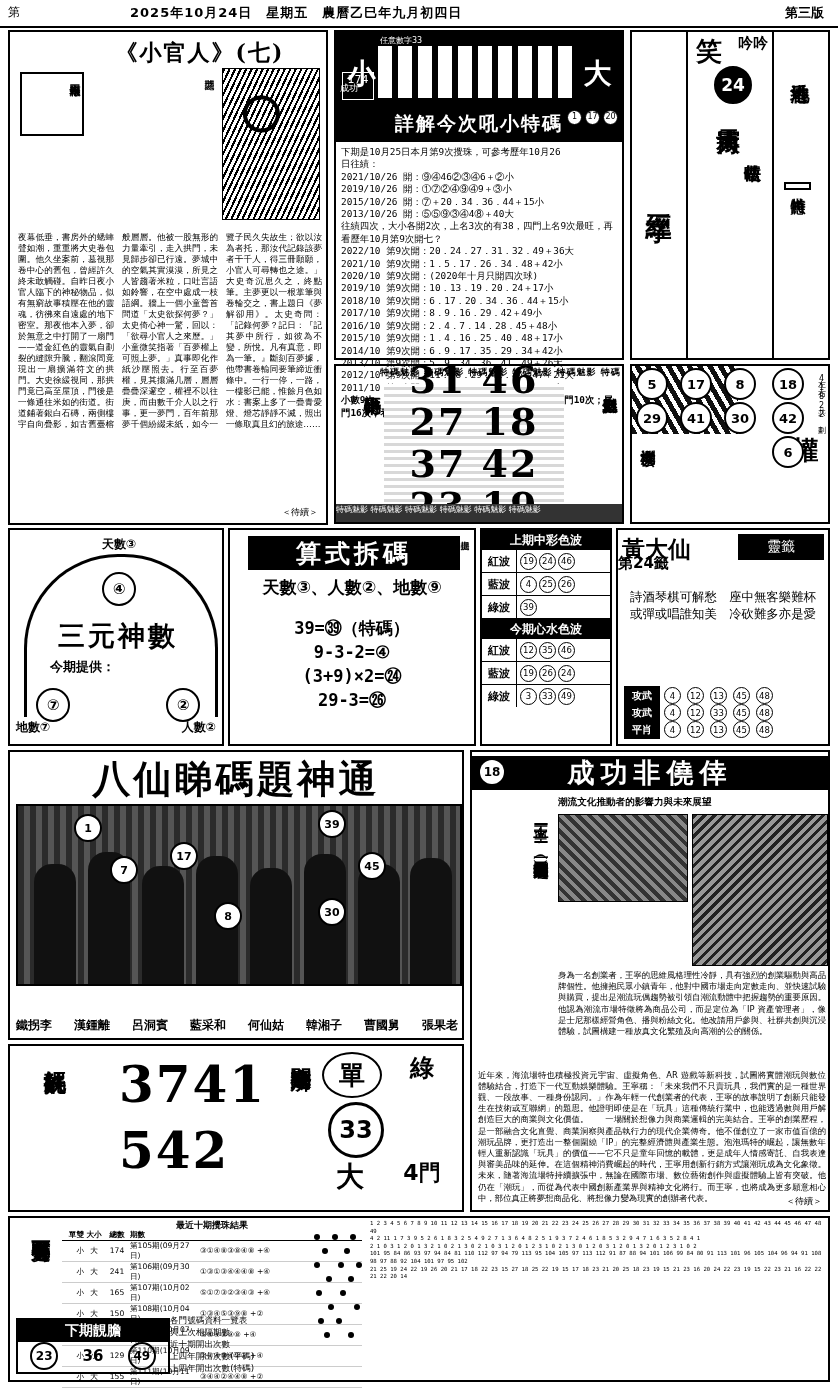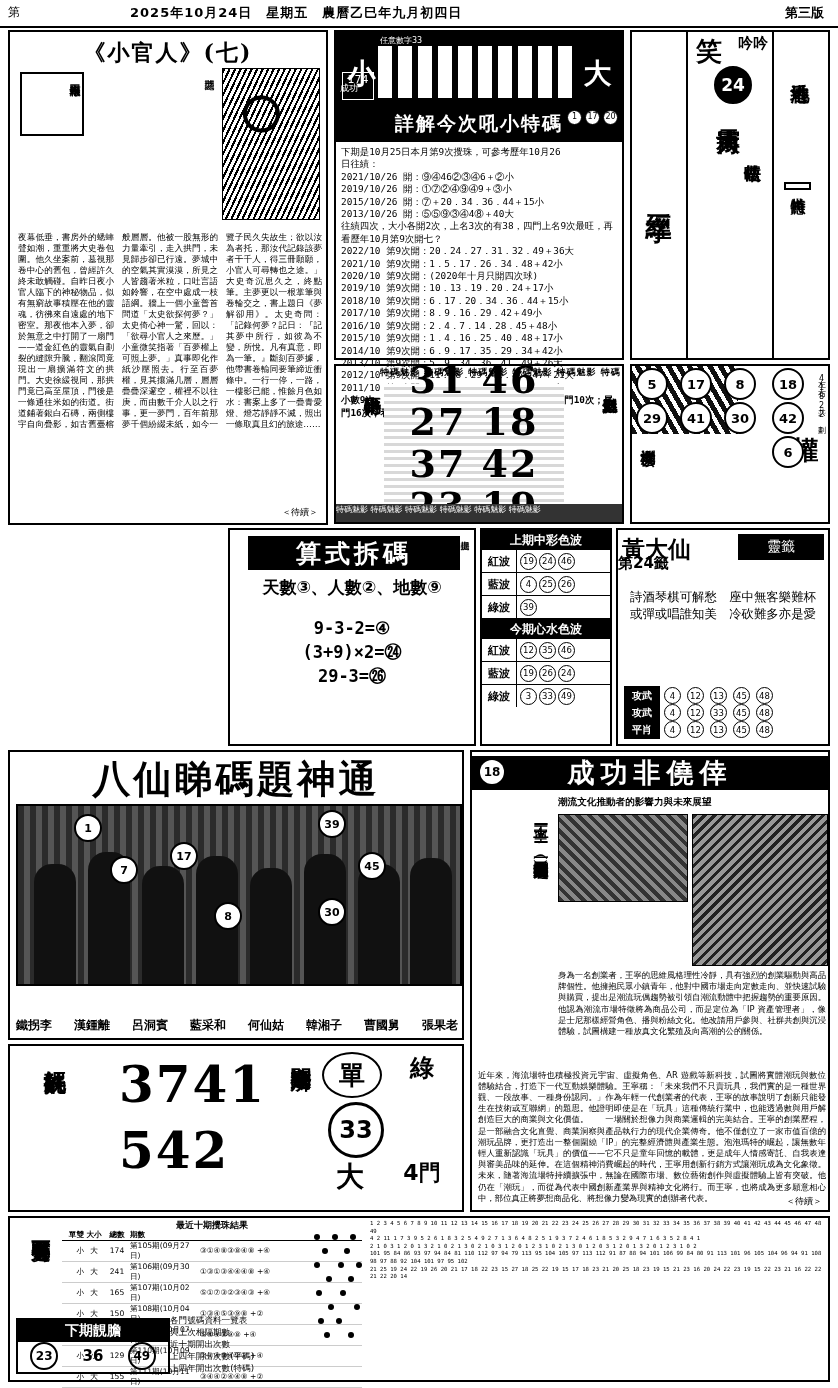--- a/index.html
+++ b/index.html
@@ -12,21 +12,21 @@
   .masthead .edition{position:absolute;right:14px;top:4px;font-size:13px;font-weight:bold;}
   .masthead .lft{position:absolute;left:8px;top:4px;font-size:12px;}
 
   
   .box{position:absolute;border:2px solid #000;box-sizing:border-box;}
   .vtext{writing-mode:vertical-rl;text-orientation:upright;}
   .ctr{display:flex;align-items:center;justify-content:center;text-align:center;}
 
   
   #story{left:8px;top:30px;width:320px;height:495px;}
-  #story .title{position:absolute;left:0;top:6px;width:100%;text-align:center;font-size:22px;font-weight:bold;letter-spacing:2px;font-family:"DejaVu Serif","Liberation Serif",serif;}
+  #story .title{position:absolute;left:0;top:6px;width:100%;text-align:center;font-size:22px;font-weight:bold;letter-spacing:2px;font-family:"DejaVu Serif","Liberation Serif",serif;padding-left:32px;}
   #story .artbox{position:absolute;right:6px;top:36px;width:96px;height:150px;border:1px solid #000;background:
      repeating-linear-gradient(115deg,#000 0 2px,#fff 2px 5px),
      radial-gradient(circle at 40% 30%, #fff 0 14px, #000 15px 18px, #fff 19px);
      background-blend-mode:multiply;}
   #story .seal{position:absolute;left:10px;top:40px;width:56px;height:56px;border:2px solid #000;font-size:11px;line-height:12px;padding:2px;font-weight:bold;}
   #story .bodytext{position:absolute;left:8px;top:200px;width:304px;height:280px;font-size:8.6px;line-height:11px;text-align:justify;column-count:3;column-gap:8px;}
   #story .caption{position:absolute;left:118px;top:40px;width:88px;font-size:10px;line-height:14px;}
   #story .cont{position:absolute;right:8px;bottom:4px;font-size:9px;}
 
   
@@ -234,26 +234,38 @@
     <div class="rb-cell" style="left:48px;top:2px;">17</div>
     <div class="rb-cell" style="left:92px;top:2px;">8</div>
     <div class="rb-cell" style="left:4px;top:36px;">29</div>
     <div class="rb-cell" style="left:48px;top:36px;">41</div>
     <div class="rb-cell" style="left:92px;top:36px;">30</div>
     <div class="rb-cell" style="left:140px;top:2px;">18</div>
     <div class="rb-cell" style="left:140px;top:36px;">42</div>
     <div class="rb-cell" style="left:140px;top:70px;">6</div>
   </div>
 
+  <div class="box" id="sanyuan">
+    <div class="arc"></div>
+    <div class="lbl" style="left:92px;top:6px;">天數③</div>
+    <div class="lbl" style="left:6px;bottom:8px;">地數⑦</div>
+    <div class="lbl" style="right:6px;bottom:8px;">人數②</div>
+    <div class="big">三元神數</div>
+    <div class="prov">今期提供：</div>
+    <div class="syc" style="left:92px;top:42px;">④</div>
+    <div class="syc" style="left:26px;top:158px;">⑦</div>
+    <div class="syc" style="left:156px;top:158px;">②</div>
+  </div>
 
   <div class="box" id="suanshi">
     <div class="ttl">算式拆碼</div>
     <div class="corner vtext">上期提供</div>
     <div class="sub">天數③、人數②、地數⑨</div>
     <div class="eqs">
+      <div>39=㊴（特碼）</div>
       <div>9-3-2=④</div>
       <div>(3+9)×2=㉔</div>
       <div>29-3=㉖</div>
     </div>
   </div>
 
   <div class="box" id="bo">
     <div class="hd">上期中彩色波</div>
     <div class="row">
       <div class="rn">紅波</div>

